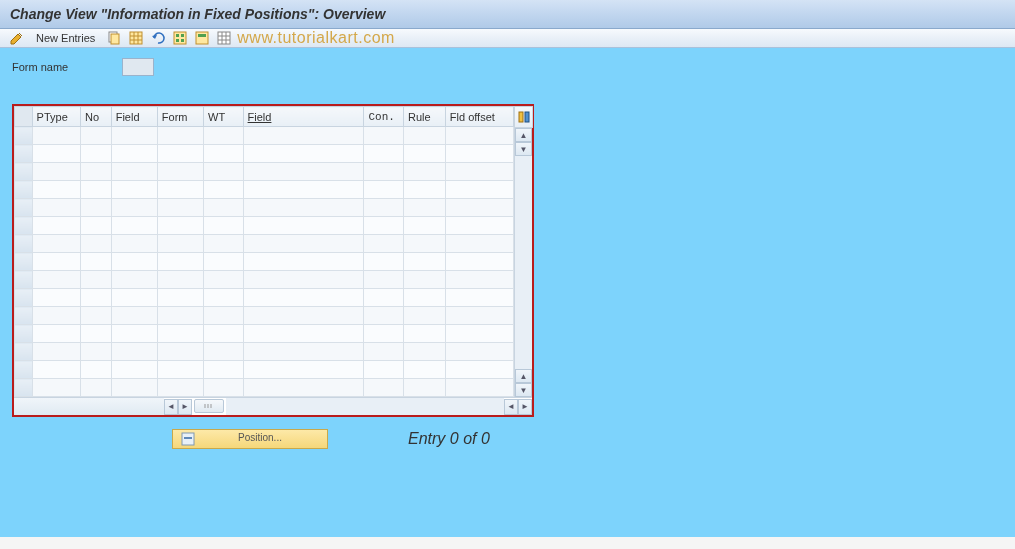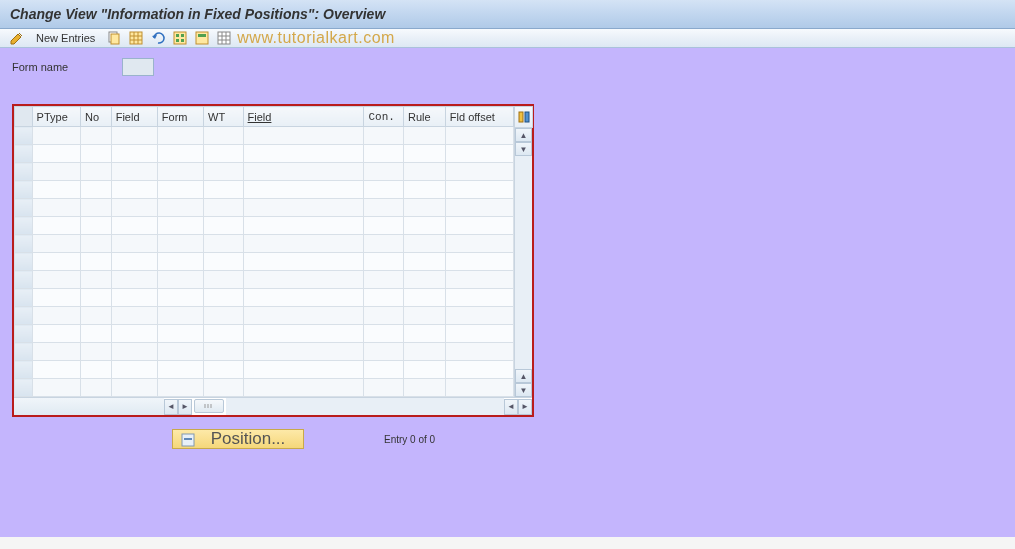--- a/index.html
+++ b/index.html
@@ -45,21 +45,21 @@
       cursor: pointer;
       font-size: 11px;
     }
     .watermark {
       color: #d4a84a;
       font-size: 16px;
       font-weight: normal;
       letter-spacing: 0.5px;
     }
     .content-area {
-      background: #c4b5fd;
+      background: #7dd3fc;
       padding: 10px 12px;
       height: calc(100% - 60px);
     }
     .form-row {
       display: flex;
       align-items: center;
       gap: 10px;
       margin-bottom: 28px;
     }
     .form-label {
@@ -193,35 +193,36 @@
       align-items: center;
       margin-top: 12px;
       gap: 80px;
       padding-left: 160px;
     }
     .position-btn {
       background: linear-gradient(to bottom, #fde9a8, #f5d77a);
       border: 1px solid #c9a94a;
       padding: 2px 8px;
       display: flex;
-      align-items: center;
+      align-items: flex-start;
       gap: 6px;
       cursor: pointer;
-      width: 132px;
+      width: 156px;
       height: 20px;
-      font-size: 17px;
+      font-size: 10px;
       color: #555;
     }
     .position-btn-icon {
       width: 14px;
       height: 14px;
     }
     .entry-text {
       color: #333;
-      font-size: 10px;
+      font-size: 16px;
+      font-style: italic;
     }
     
     .col-ptype { width: 44px; }
     .col-no { width: 28px; }
     .col-offset { width: 42px; }
     .col-lngth { width: 42px; }
     .col-wt { width: 36px; }
     .col-field { width: 110px; text-decoration: underline; }
     .col-con { width: 36px; font-family: Liberation Mono, monospace; }
     .col-rule { width: 38px; }

